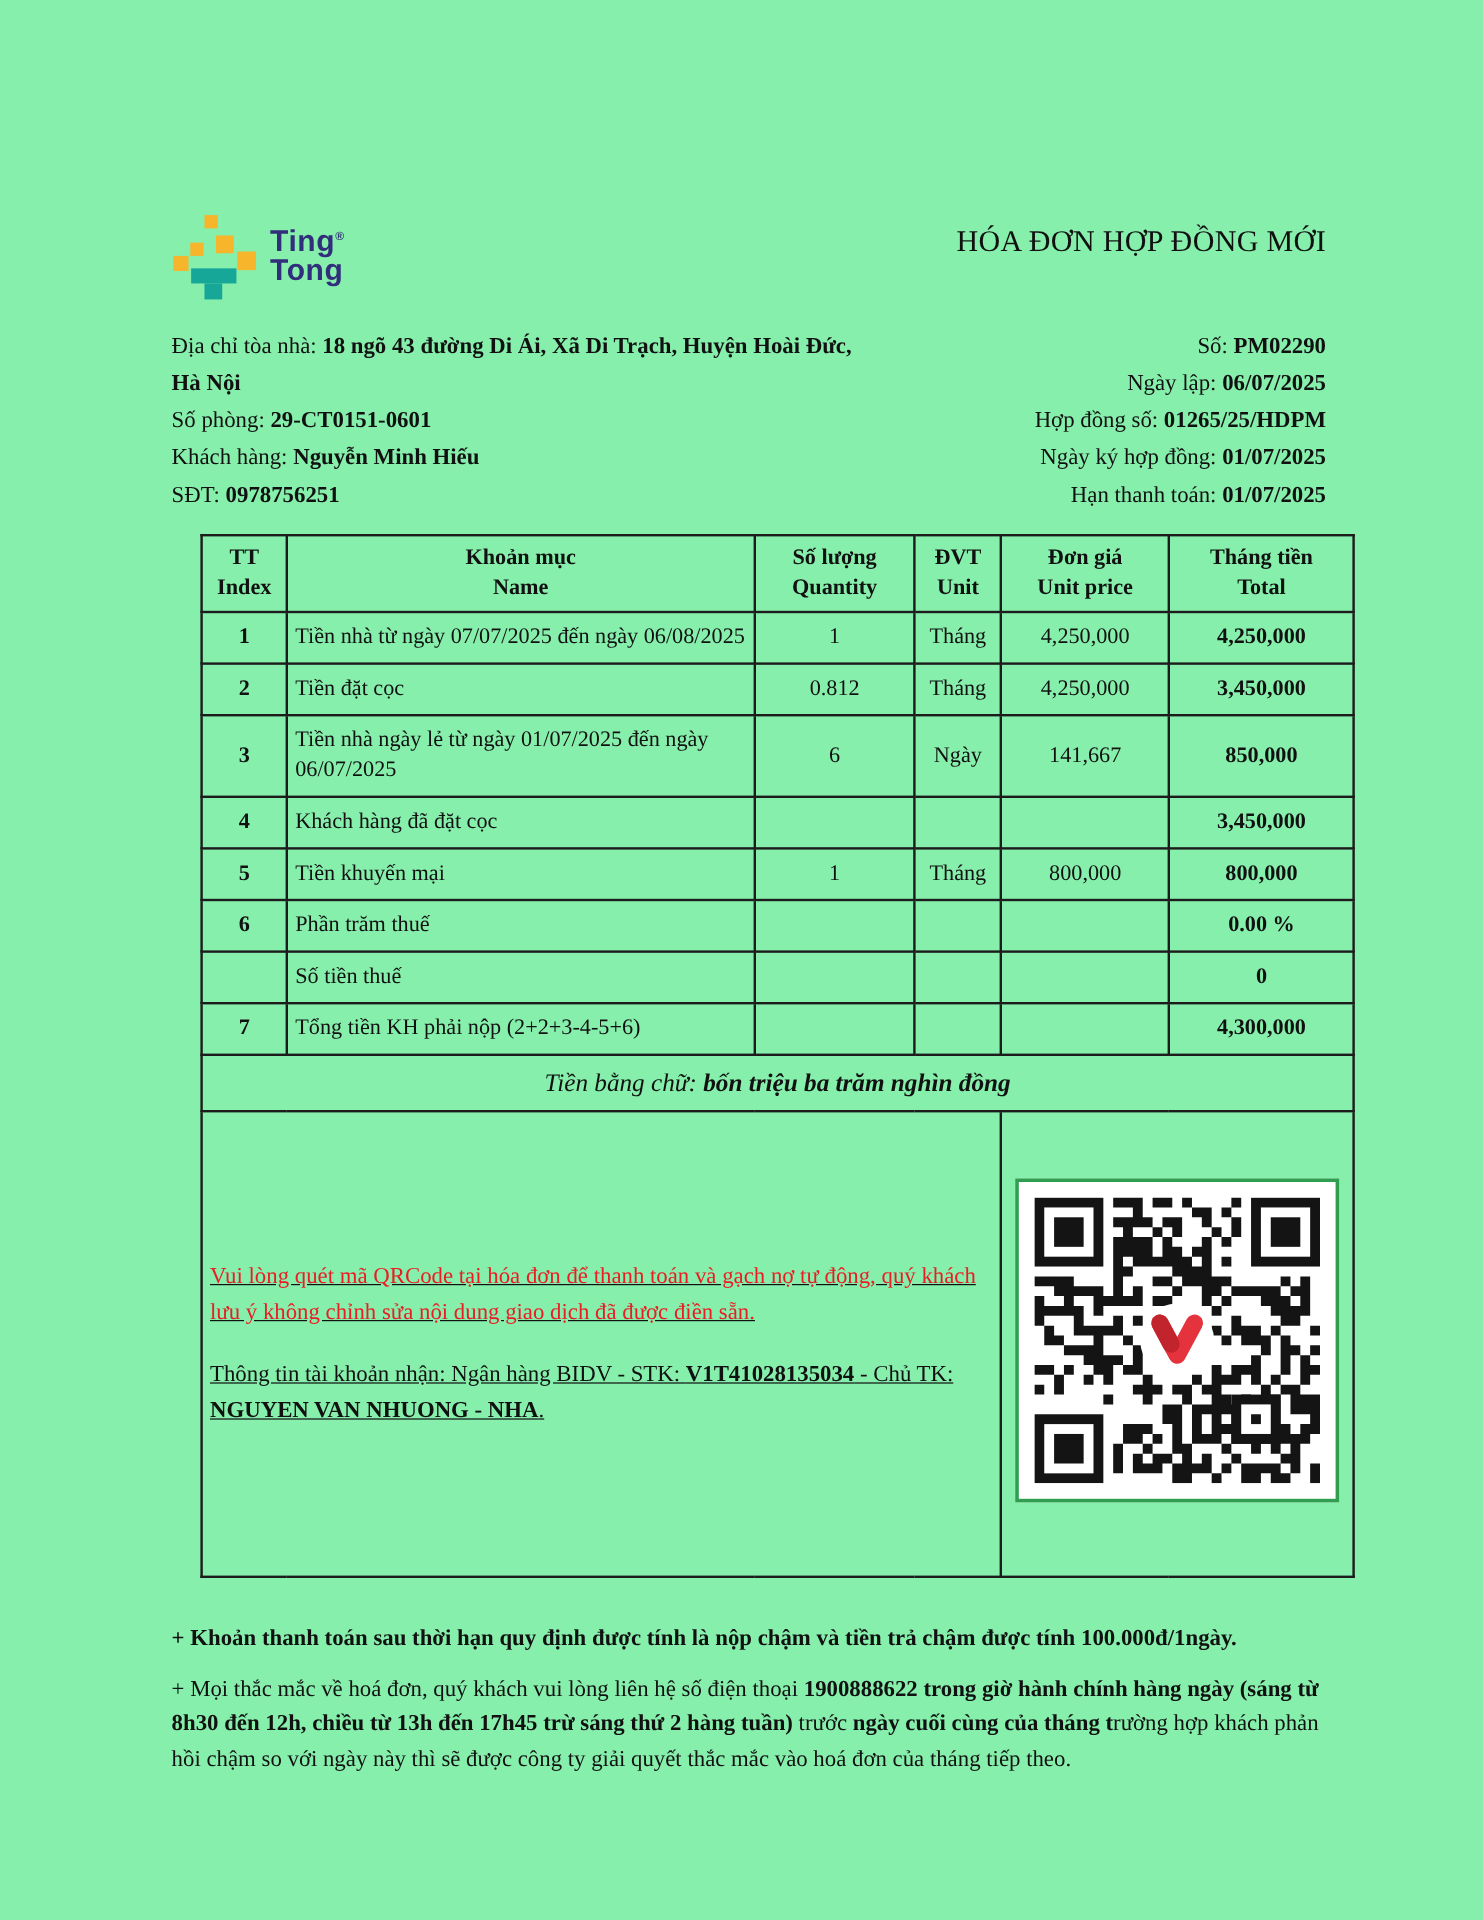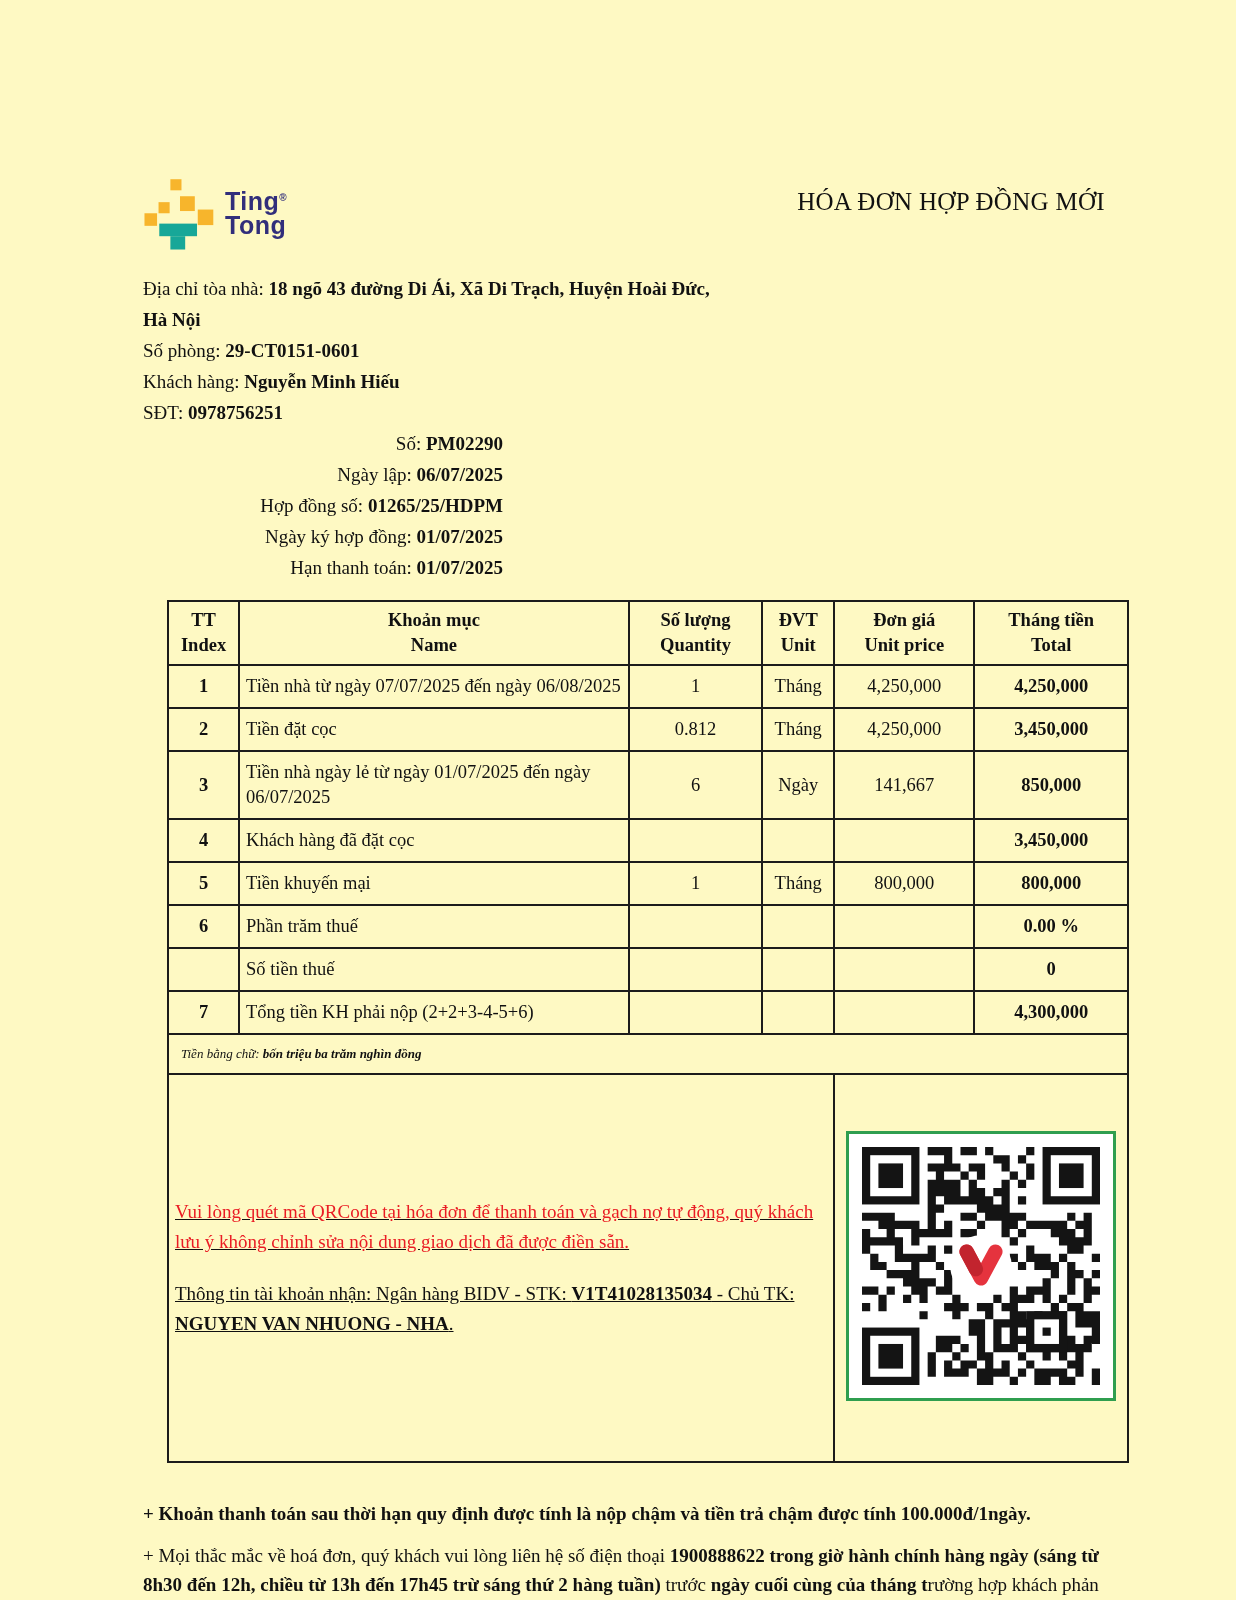--- a/index.html
+++ b/index.html
@@ -1,46 +1,46 @@
 <!DOCTYPE html>
 <html lang="vi"><head>
 <meta charset="utf-8">
 <style>
   * { margin:0; padding:0; box-sizing:border-box; }
   html,body { background:#ffffff; }
   body { font-family:"Liberation Serif","DejaVu Serif",serif; color:#111; }
-  .sheet { position:relative; width:1236px; height:1600px; background:#fef9c3; overflow:hidden; }
+  .sheet { position:relative; width:1236px; height:1600px; background:#86efac; overflow:hidden; }
   .content { position:absolute; left:143px; top:0; width:962px; }
 
   
   .header-row { display:flex; justify-content:space-between; align-items:flex-start; padding-top:176px; }
   .logo { display:flex; align-items:flex-start; gap:8px; }
   .logo svg { width:74px; height:76px; display:block; }
   .logo-text { font-family:"Liberation Sans","DejaVu Sans",sans-serif; font-weight:bold; color:#312e7b; font-size:25px; line-height:24px; padding-top:10px; letter-spacing:.5px; }
   .logo-text .reg { font-size:10px; vertical-align:super; }
   .title { font-size:25px; font-weight:normal; letter-spacing:.3px; padding-top:12px; text-align:center; }
 
   
-  .info-row { display:flex; justify-content:space-between; margin-top:21px; font-size:19px;flex-direction:column; }
+  .info-row { display:flex; justify-content:space-between; margin-top:21px; font-size:19px; }
   .info-left { width:582px; }
   .info-right { width:360px; text-align:right; }
   .info-line { line-height:31px; }
 
   
   table.inv-table { width:100%; border-collapse:collapse; margin-top:17px; font-size:18.5px;margin-left:24px; }
   table.inv-table th, table.inv-table td { border:2px solid #1c1c1c; vertical-align:middle; }
   table.inv-table th { font-weight:bold; text-align:center; padding:6px 4px; line-height:25px; }
   table.inv-table td { padding:8px 6px; height:40px; }
   td.c-idx   { text-align:center; font-weight:bold; }
   td.c-name  { text-align:left; padding-left:11px; padding-right:10px; line-height:25px; }
   td.c-qty   { text-align:center; }
   td.c-unit  { text-align:center; }
   td.c-price { text-align:center; }
   td.c-total { text-align:center; font-weight:bold; }
-  tr.words-row td { padding:10px 12px; font-size:13px; }
+  tr.words-row td { padding:10px 12px; font-size:21px;text-align:center; }
   tr.qr-row td { height:388px;text-decoration:underline; }
   td.pay-cell { padding:14px 14px 14px 12px; vertical-align:middle; }
   td.pay-cell p { line-height:30px; font-size:19px; }
   p.warn { color:#ea1c24; margin-bottom:22px; }
   td.qr-cell { text-align:center; vertical-align:middle; padding:4px; }
   .qr-frame { display:inline-block; border:3px solid #2f9e4f; background:#fff; padding:13px; }
   .qr-frame svg { display:block; width:238px; height:238px; }
 
   
   .notes { margin-top:36px; font-size:19px; }

